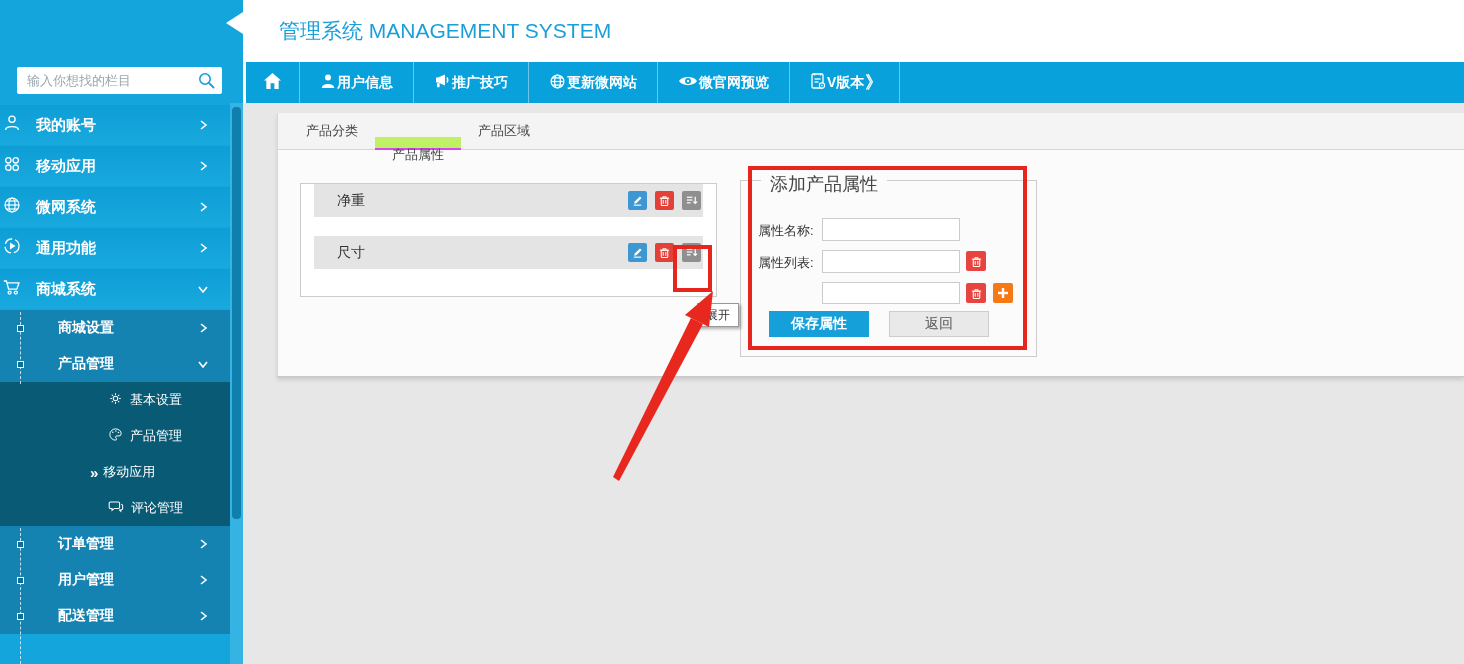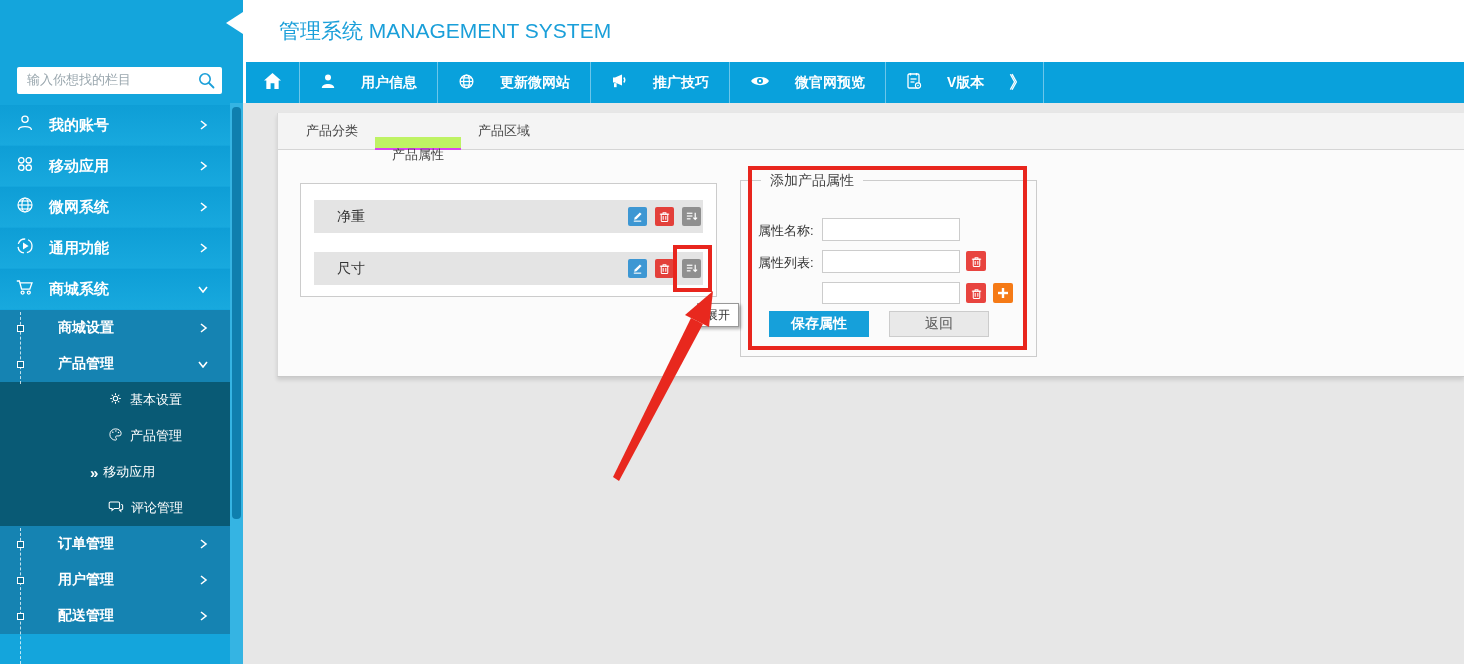--- a/index.html
+++ b/index.html
@@ -1,76 +1,76 @@
 <!DOCTYPE html>
 <html><head>
 <meta charset="utf-8">
 <style>
   * { margin:0; padding:0; box-sizing:border-box; }
   html,body { width:1464px; height:664px; overflow:hidden; font-family:"Liberation Sans", sans-serif; background:#fff; }
 
   
   #sidebar { position:absolute; left:0; top:0; width:243px; height:664px; background:#14a5dc; }
   #search-wrap { position:absolute; left:17px; top:67px; width:205px; height:27px; background:#fff; border-radius:2px; }
-  #search-input { width:100%; height:100%; border:none; outline:none; background:transparent; padding:0 32px 0 10px; font-size:13px; color:#333; font-family:Liberation Mono, monospace; }
+  #search-input { width:100%; height:100%; border:none; outline:none; background:transparent; padding:0 32px 0 10px; font-size:13px; color:#333; font-family:Liberation Serif, serif; }
   #search-input::placeholder { color:#9aa7ae; }
   #search-btn { position:absolute; right:6px; top:4px; width:19px; height:19px; cursor:pointer; }
   #menu { position:absolute; left:0; top:105px; width:230px; }
-  .l1 { position:relative; height:40px; margin-bottom:1px; display:flex; align-items:center; padding-left:15px; background:linear-gradient(180deg,#0e9ed6,#18a9de); color:#fff; cursor:pointer; }
+  .l1 { position:relative; height:40px; margin-bottom:1px; display:flex; align-items:center; padding-left:2px; background:linear-gradient(180deg,#0e9ed6,#18a9de); color:#fff; cursor:pointer; }
   .l1 .lbl { font-size:15px; font-weight:bold; margin-left:14px; }
   .l2 { position:relative; height:36px; display:flex; align-items:center; padding-left:58px; background:#1583b2; color:#fff; cursor:pointer; }
   .l2 .lbl { font-size:14px; font-weight:bold;text-align:center; }
   .chev { position:absolute; right:20px; top:50%; margin-top:-7px; width:14px; height:14px; }
   .chev.down { transform:rotate(90deg); }
   #l3-block { background:#095a75; }
   .l3 { position:relative; height:36px; display:flex; align-items:center; padding-left:108px; color:#fff; cursor:pointer; }
   .l3 .lbl { font-size:13px; margin-left:7px; }
   .l3 .pre { font-size:15px; font-weight:bold; letter-spacing:-2px; }
   .dotline { position:absolute; left:20px; width:0; border-left:1px dashed rgba(255,255,255,.75); }
   .sq { position:absolute; left:17px; width:7px; height:7px; border:1px solid #fff; background:#0d6f96; z-index:2; }
   #sb-track { position:absolute; right:0; top:103px; width:13px; height:561px; background:#35b4e3; }
   #sb-thumb { position:absolute; right:2px; top:4px; width:9px; height:412px; background:#0f7fae; border-radius:4px; }
 
   
   #header { position:absolute; left:243px; top:0; width:1221px; height:62px; background:#fff; display:flex; align-items:center; }
   #page-title { font-size:21px; color:#1a9fd9; padding-left:36px; }
   #notch { position:absolute; left:226px; top:12px; width:0; height:0; border-top:11px solid transparent; border-bottom:11px solid transparent; border-right:17px solid #fff; }
   #nav-gap { position:absolute; left:243px; top:62px; width:3px; height:41px; background:#fff; }
   #navbar { position:absolute; left:246px; top:62px; width:1218px; height:41px; background:#09a1dc; display:flex; color:#fff; }
-  .nav-item { display:flex; align-items:center; gap:25px; padding:0 20px; font-size:14px; font-weight:bold; cursor:pointer; border-right:1px solid rgba(255,255,255,.4); }
+  .nav-item { display:flex; align-items:center; gap:1px; padding:0 20px; font-size:14px; font-weight:bold; cursor:pointer; border-right:1px solid rgba(255,255,255,.4); }
   .nav-item.home { padding:0 17px; }
   .nav-item .ver-arrows { font-size:17px; font-weight:bold; letter-spacing:-3px; }
 
   
   #content { position:absolute; left:243px; top:103px; width:1221px; height:561px; background:#e7e7e7; }
   #panel { position:absolute; left:277px; top:113px; width:1187px; height:264px; background:#fbfbfb; border-left:1px solid #d8d8d8; border-bottom:1px solid #c9c9c9; box-shadow:0 3px 4px rgba(0,0,0,.12); }
   #tabbar { height:37px; background:#f4f4f4; border-bottom:1px solid #d5d5d5; display:flex; padding-left:11px; }
   .tab { line-height:36px; padding:0 17px; font-size:13px; color:#444; cursor:pointer; }
   .tab.active { background:#bef264; border-bottom:2px solid #d946ef; margin-bottom:-1px;margin-top:24px; }
 
   #attr-box { position:absolute; left:300px; top:183px; width:417px; height:114px; background:#fff; border:1px solid #ccc; }
   .attr-row { position:relative; margin:0 13px; height:33px; background:#e4e4e4; }
-  .attr-row.r1 { margin-top:16px; }
+  .attr-row.r1 { }
   .attr-row.r2 { margin-top:19px; }
   .attr-row .nm { line-height:33px; padding-left:23px; font-size:14px; color:#333; }
   .sqicon { position:absolute; top:7px; width:19px; height:19px; border-radius:2px; display:flex; align-items:center; justify-content:center; cursor:pointer; }
   .sqicon.edit { background:#3d97d3; }
   .sqicon.del  { background:#e3403a; }
   .sqicon.exp  { background:#8f8f8f; }
   .pos-edit { left:314px; } .pos-del { left:341px; } .pos-exp { left:368px; }
 
   
   #red-rect-icon { position:absolute; left:673px; top:245px; width:39px; height:47px; border:4px solid #e8251d; z-index:6; pointer-events:none; }
   #red-rect-form { position:absolute; left:748px; top:166px; width:279px; height:184px; border:4px solid #e8251d; z-index:6; pointer-events:none; }
   #tooltip { position:absolute; left:697px; top:303px; width:42px; height:24px; background:#fff; border:1px solid #999; box-shadow:2px 2px 3px rgba(0,0,0,.3); font-size:12px; color:#333; text-align:center; line-height:22px; z-index:7; }
   #arrow-svg { position:absolute; left:0; top:0; width:1464px; height:664px; z-index:8; pointer-events:none; }
 
   
   #addbox { position:absolute; left:740px; top:180px; width:297px; height:177px; border:1px solid #ccc; }
-  #addbox .legend { position:absolute; top:-9px; left:20px; background:#fbfbfb; padding:0 9px; font-size:14px; color:#444; }
+  #addbox .legend { position:absolute; top:-9px; left:20px; background:#fbfbfb; padding:0 9px; font-size:18px; color:#444; }
   .f-label { position:absolute; font-size:13px; color:#333; }
   .f-input { position:absolute; width:138px; height:23px; border:1px solid #ccc; background:#fff; outline:none; padding:0 6px; font-size:13px; font-family:"Liberation Sans",sans-serif; }
   .mini { position:absolute; width:20px; height:20px; border-radius:2px; display:flex; align-items:center; justify-content:center; cursor:pointer; }
   .mini.red { background:#e8443f; }
   .mini.orange { background:#f57a16; }
   #save-btn { position:absolute; left:28px; top:130px; width:100px; height:26px; background:#16a0da; color:#fff; border:none; font-size:14px; font-weight:bold; cursor:pointer; font-family:"Liberation Sans",sans-serif; }
   #back-btn { position:absolute; left:148px; top:130px; width:100px; height:26px; background:#e9e9e9; color:#555; border:1px solid #ccc; font-size:14px; cursor:pointer; font-family:"Liberation Sans",sans-serif; }
 </style>
 </head>
 <body>
@@ -234,36 +234,36 @@
         </svg></span>
   </div>
   <div class="nav-item">
     <span><svg width="16" height="16" viewBox="0 0 16 16">
           <circle cx="8" cy="4.6" r="3" fill="#fff"></circle>
           <path d="M1.8,15 C1.8,9.8 14.2,9.8 14.2,15 z" fill="#fff"></path>
         </svg></span>
     <span>用户信息</span>
   </div>
   <div class="nav-item">
+    <span><svg width="17" height="16" viewBox="0 0 17 16">
+          <polygon points="11,1.5 11,12.5 4,9.5 2,9.5 2,4.5 4,4.5" fill="#fff"></polygon>
+          <rect x="3" y="10.2" width="2.6" height="4" fill="#fff"></rect>
+          <path d="M12.8,4.5 a4,4 0 0 1 0,5" stroke="#fff" stroke-width="1.4" fill="none"></path>
+        </svg></span>
+    <span>推广技巧</span>
+  </div>
+  <div class="nav-item">
     <span><svg width="17" height="17" viewBox="0 0 20 20" fill="none" stroke="#fff" stroke-width="1.5">
           <circle cx="10" cy="10" r="7.5"></circle>
           <ellipse cx="10" cy="10" rx="3.4" ry="7.5"></ellipse>
           <line x1="2.5" y1="10" x2="17.5" y2="10"></line>
           <line x1="3.6" y1="5.8" x2="16.4" y2="5.8"></line>
           <line x1="3.6" y1="14.2" x2="16.4" y2="14.2"></line>
         </svg></span>
     <span>更新微网站</span>
-  </div>
-  <div class="nav-item">
-    <span><svg width="17" height="16" viewBox="0 0 17 16">
-          <polygon points="11,1.5 11,12.5 4,9.5 2,9.5 2,4.5 4,4.5" fill="#fff"></polygon>
-          <rect x="3" y="10.2" width="2.6" height="4" fill="#fff"></rect>
-          <path d="M12.8,4.5 a4,4 0 0 1 0,5" stroke="#fff" stroke-width="1.4" fill="none"></path>
-        </svg></span>
-    <span>推广技巧</span>
   </div>
   <div class="nav-item">
     <span><svg width="20" height="14" viewBox="0 0 20 14">
           <path d="M1,7 C4,1.5 16,1.5 19,7 C16,12.5 4,12.5 1,7 z" fill="#fff"></path>
           <circle cx="10" cy="7" r="3" fill="#09a1dc"></circle>
           <circle cx="10" cy="7" r="1.2" fill="#fff"></circle>
         </svg></span>
     <span>微官网预览</span>
   </div>
   <div class="nav-item">

